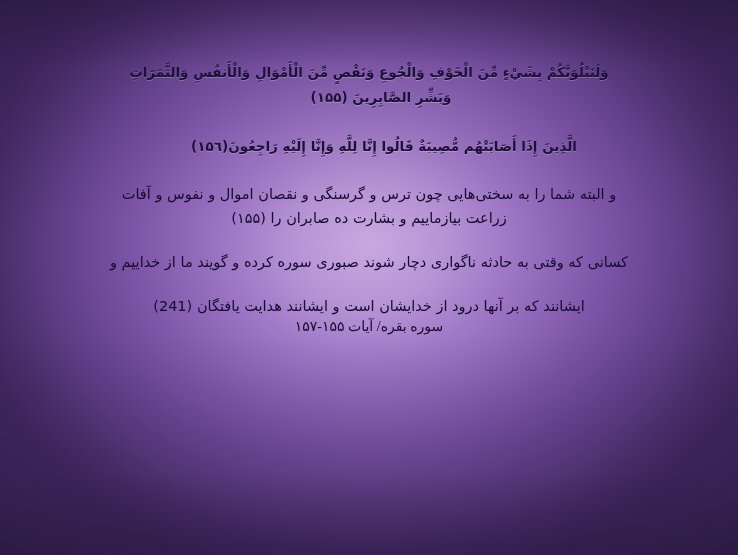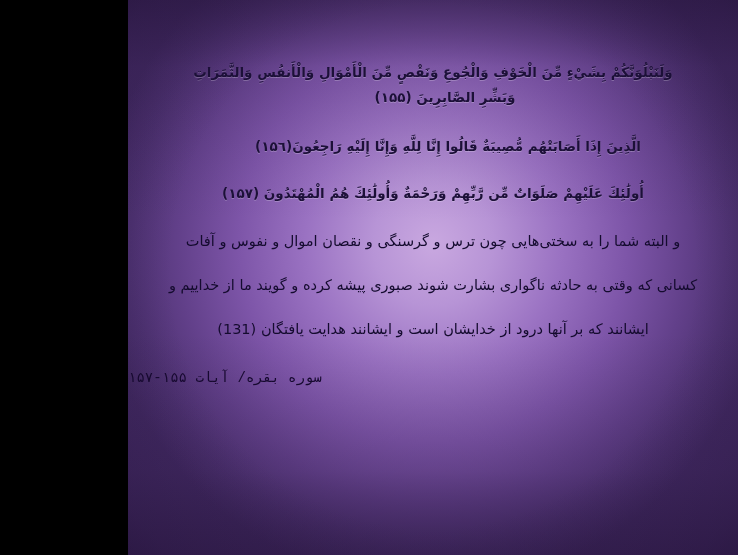--- a/index.html
+++ b/index.html
@@ -2,21 +2,21 @@
 <html lang="fa" dir="rtl"><head>
 <meta charset="utf-8">
 <style>
   html, body {
     margin: 0;
     padding: 0;
     background: #000000;
   }
   #slide {
     position: relative;
-    width: 610px;
+    width: 738px;
     height: 555px;
     overflow: hidden;
     background: #6b4a8c;
     font-family: "DejaVu Sans", sans-serif;
   }
   
   #slide .bg-base {
     position: absolute;
     inset: 0;
     background:
@@ -85,53 +85,52 @@
   }
   .farsi-para {
     margin: 0 auto;
     padding: 0 24px;
     max-width: 640px;
   }
   .farsi-para + .farsi-para { margin-top: 20px; }
   .farsi-para .l { display: block; }
 
   .source-line {
-    margin-top: 28px;
-    text-align: left;
+    text-align: center;
     color: #16092f;
     direction: rtl;
     font-size: 14px;
-    font-family: Liberation Mono, monospace;
+    font-family: Liberation Serif, serif;
   }
 </style>
 </head>
 <body>
 
 <div id="slide">
   <div class="bg-base"></div>
   <div class="bg-shade"></div>
   <div class="bg-vignette"></div>
 
   <div class="content">
 
     <div class="arabic-block">
       <div class="ayah-line ayah-1">وَلَنَبْلُوَنَّكُمْ بِشَيْءٍ مِّنَ الْخَوْفِ وَالْجُوعِ وَنَقْصٍ مِّنَ الْأَمْوَالِ وَالْأَنفُسِ وَالثَّمَرَاتِ</div>
       <div class="ayah-line ayah-1b">وَبَشِّرِ الصَّابِرِينَ (۱۵۵)</div>
       <div class="ayah-line ayah-2">الَّذِينَ إِذَا أَصَابَتْهُم مُّصِيبَةٌ قَالُوا إِنَّا لِلَّهِ وَإِنَّا إِلَيْهِ رَاجِعُونَ(۱۵٦)</div>
-      <div class="ayah-line ayah-3">أُولَٰئِكَ عَلَيْهِمْ صَلَوَاتٌ مِّن رَّبِّهِمْ وَرَحْمَةٌ وَأُولَٰئِكَ هُمُ الْمُهْتَدُونَ (۱۵۷)</div>
     </div>
 
     <div class="farsi-block">
       <div class="farsi-para">
         <span class="l">و البته شما را به سختی‌هایی چون ترس و گرسنگی و نقصان اموال و نفوس و آفات</span>
+        <span class="l">زراعت بیازماییم و بشارت ده صابران را (۱۵۵)</span>
       </div>
       <div class="farsi-para">
-        <span class="l">کسانی که وقتی به حادثه ناگواری بشارت شوند صبوری پیشه کرده و گویند ما از خداییم و</span>
+        <span class="l">کسانی که وقتی به حادثه ناگواری دچار شوند صبوری سوره کرده و گویند ما از خداییم و</span>
       </div>
       <div class="farsi-para">
-        <span class="l">ایشانند که بر آنها درود از خدایشان است و ایشانند هدایت یافتگان (131)</span>
+        <span class="l">ایشانند که بر آنها درود از خدایشان است و ایشانند هدایت یافتگان (241)</span>
       </div>
     </div>
 
     <div class="source-line">سوره بقره/ آیات ۱۵۵-۱۵۷</div>
 
   </div>
 </div>
 
 </body></html>

